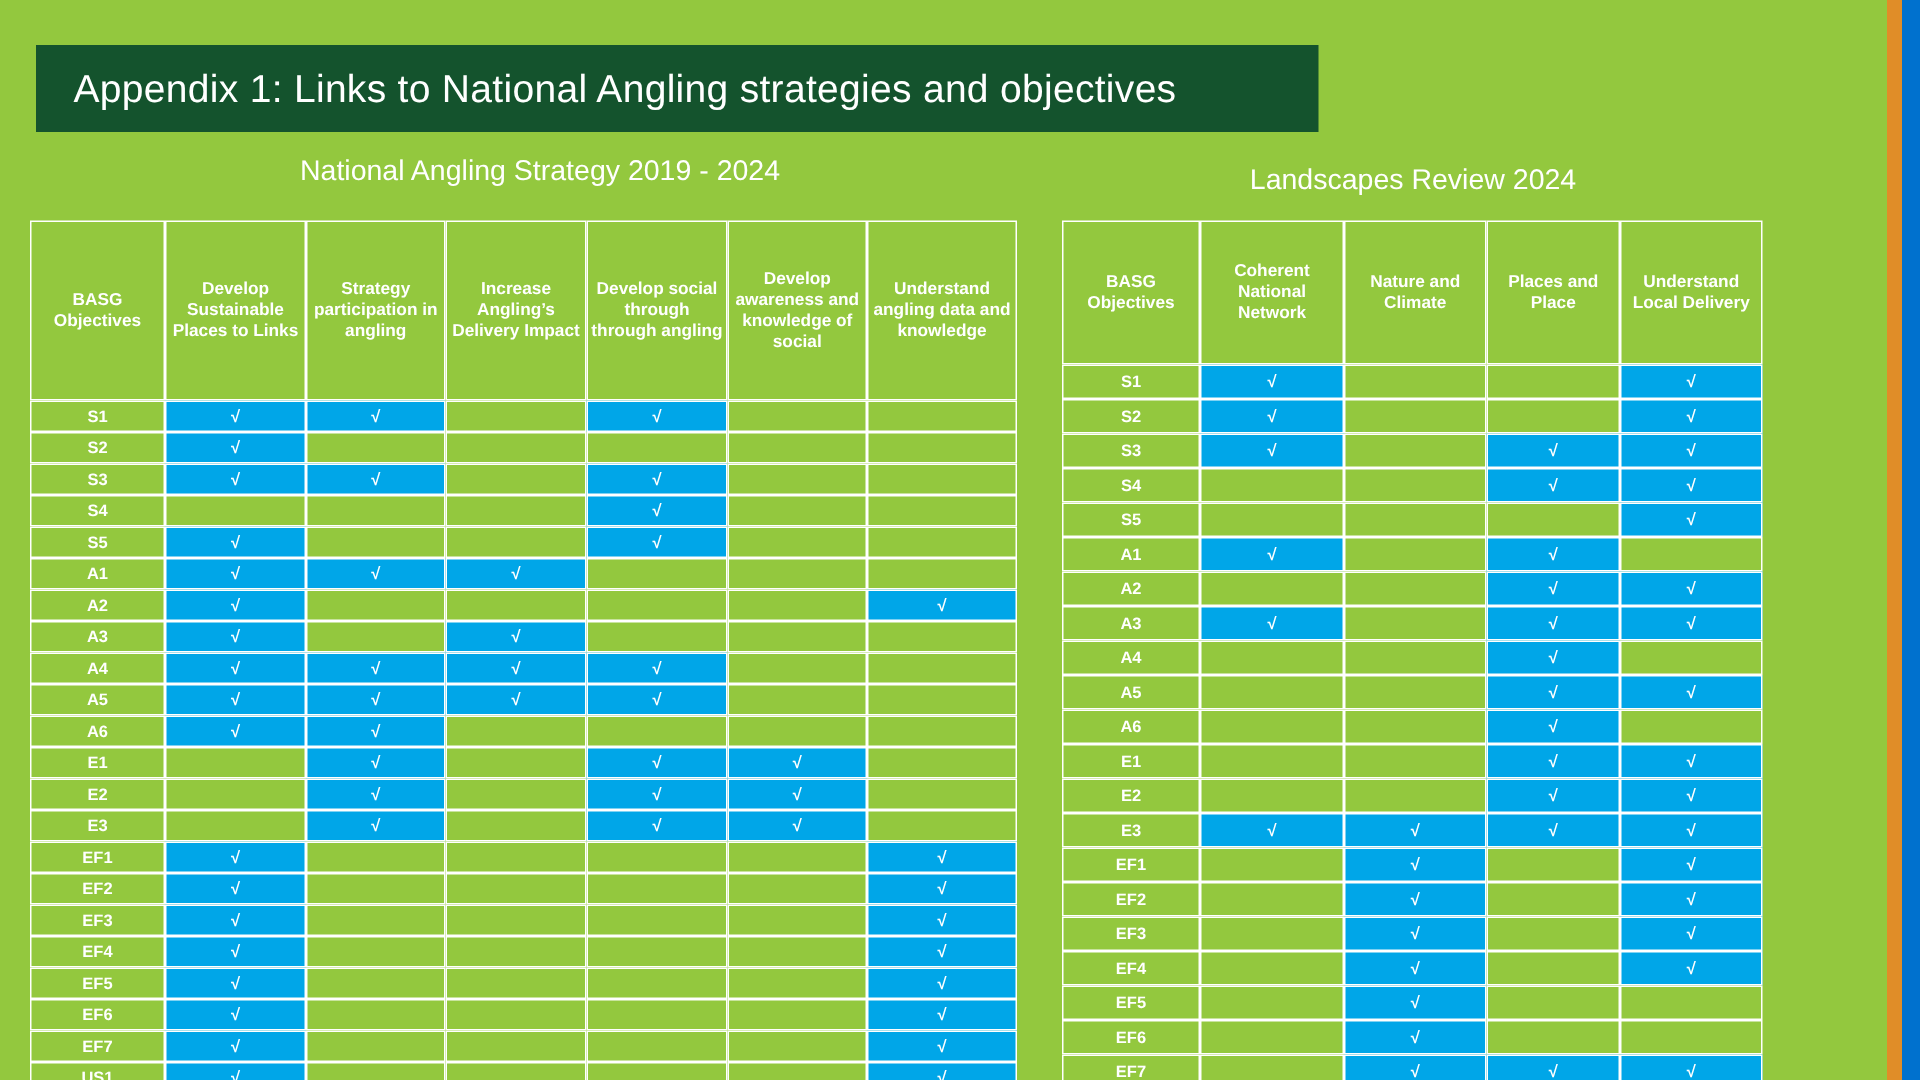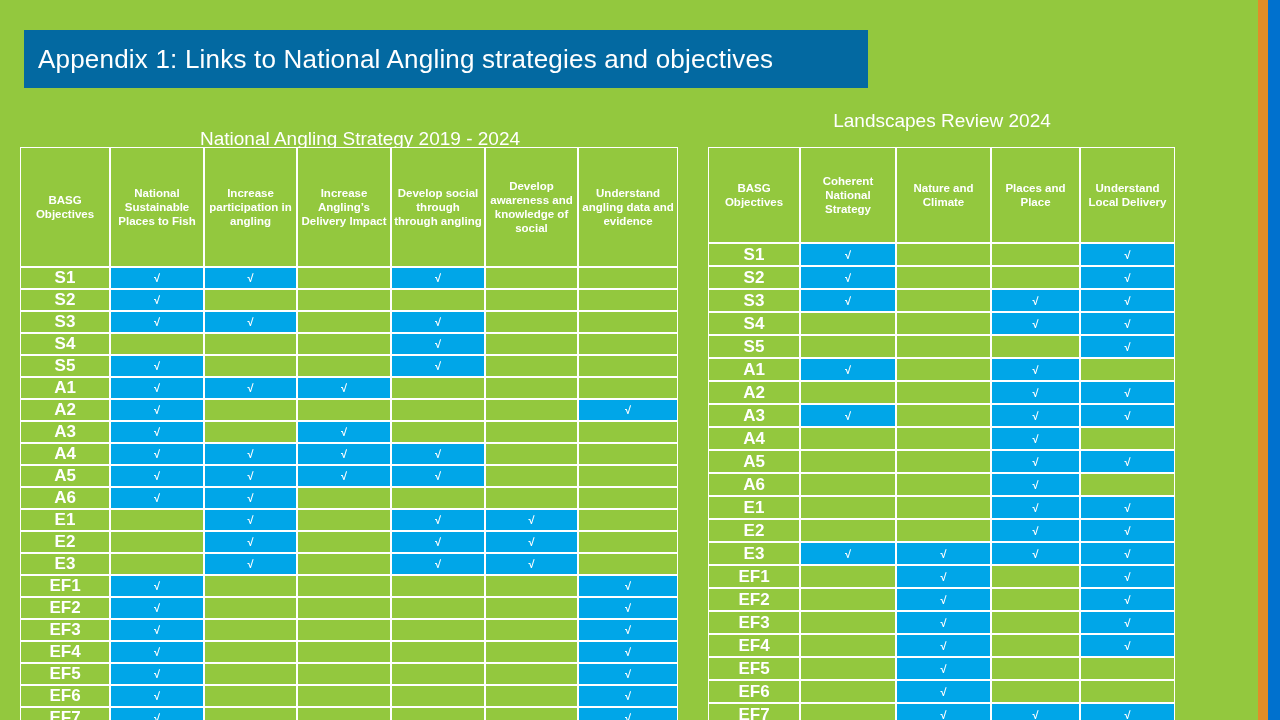--- a/index.html
+++ b/index.html
@@ -55,21 +55,21 @@
   .section-title {
     position: absolute;
     color: #ffffff;
     font-size: 19px;
     font-weight: 400;
     white-space: nowrap;
     text-align: center;
   }
   #left-section-title {
     left: 20px;
-    top: 128px;
+    top: 104px;
     width: 680px;
   }
   #right-section-title {
     left: 708px;
     top: 110px;
     width: 468px;
   }
 
   
   .matrix {
@@ -107,21 +107,21 @@
   #right-table th { height: 88px; }
 
   .matrix td {
     font-size: 11px;
     font-weight: bold;
   }
   #left-table td { height: 19px; }
   #right-table td { height: 21px; }
 
   .matrix td.obj {
-    font-size: 17px;
+    font-size: 11px;
     font-weight: bold;
   }
   .matrix td.on {
     background: #00a6e8;
   }
   .matrix td .tick {
     font-size: 11px;
     line-height: 1;
   }
 
@@ -140,46 +140,46 @@
   #right-table col.c2 { width: 95px; }
   #right-table col.c3 { width: 89px; }
   #right-table col.c4 { width: 95px; }
 </style>
 </head>
 <body style="background: rgb(147, 200, 62);">
 
 <div id="edge-orange" style="background: rgb(224, 141, 40);"></div>
 <div id="edge-blue" style="background: rgb(0, 113, 206);"></div>
 
-<div id="title-banner" style="background: #0369a1;">
+<div id="title-banner" style="background: #14532d; padding-left: 11px;">
   <span class="title-text">Appendix 1: Links to National Angling strategies and objectives</span>
 </div>
 
 <div id="left-section-title" class="section-title">National Angling Strategy 2019 - 2024</div>
 <div id="right-section-title" class="section-title">Landscapes Review 2024</div>
 
 <table id="left-table" class="matrix">
   <colgroup>
     <col class="c0">
       <col class="c1">
       <col class="c2">
       <col class="c3">
       <col class="c4">
       <col class="c5">
       <col class="c6">
   </colgroup>
   <thead>
     <tr>
         <th>BASG Objectives</th>
-        <th>National Sustainable Places to Fish</th>
-        <th>Increase participation in angling</th>
+        <th>Develop Sustainable Places to Links</th>
+        <th>Strategy participation in angling</th>
         <th>Increase Angling’s Delivery Impact</th>
         <th>Develop social through through angling</th>
         <th>Develop awareness and knowledge of social</th>
-        <th>Understand angling data and evidence</th>
+        <th>Understand angling data and knowledge</th>
       </tr>
   </thead>
   <tbody>
       <tr>
         <td class="obj">S1</td>
         <td class="on" style="background: rgb(0, 166, 232);"><span class="tick">√</span></td>
         <td class="on" style="background: rgb(0, 166, 232);"><span class="tick">√</span></td>
         <td></td>
         <td class="on" style="background: rgb(0, 166, 232);"><span class="tick">√</span></td>
         <td></td>
@@ -381,21 +381,21 @@
   <colgroup>
     <col class="c0">
       <col class="c1">
       <col class="c2">
       <col class="c3">
       <col class="c4">
   </colgroup>
   <thead>
     <tr>
         <th>BASG Objectives</th>
-        <th>Coherent National Strategy</th>
+        <th>Coherent National Network</th>
         <th>Nature and Climate</th>
         <th>Places and Place</th>
         <th>Understand Local Delivery</th>
       </tr>
   </thead>
   <tbody>
       <tr>
         <td class="obj">S1</td>
         <td class="on" style="background: rgb(0, 166, 232);"><span class="tick">√</span></td>
         <td></td>

